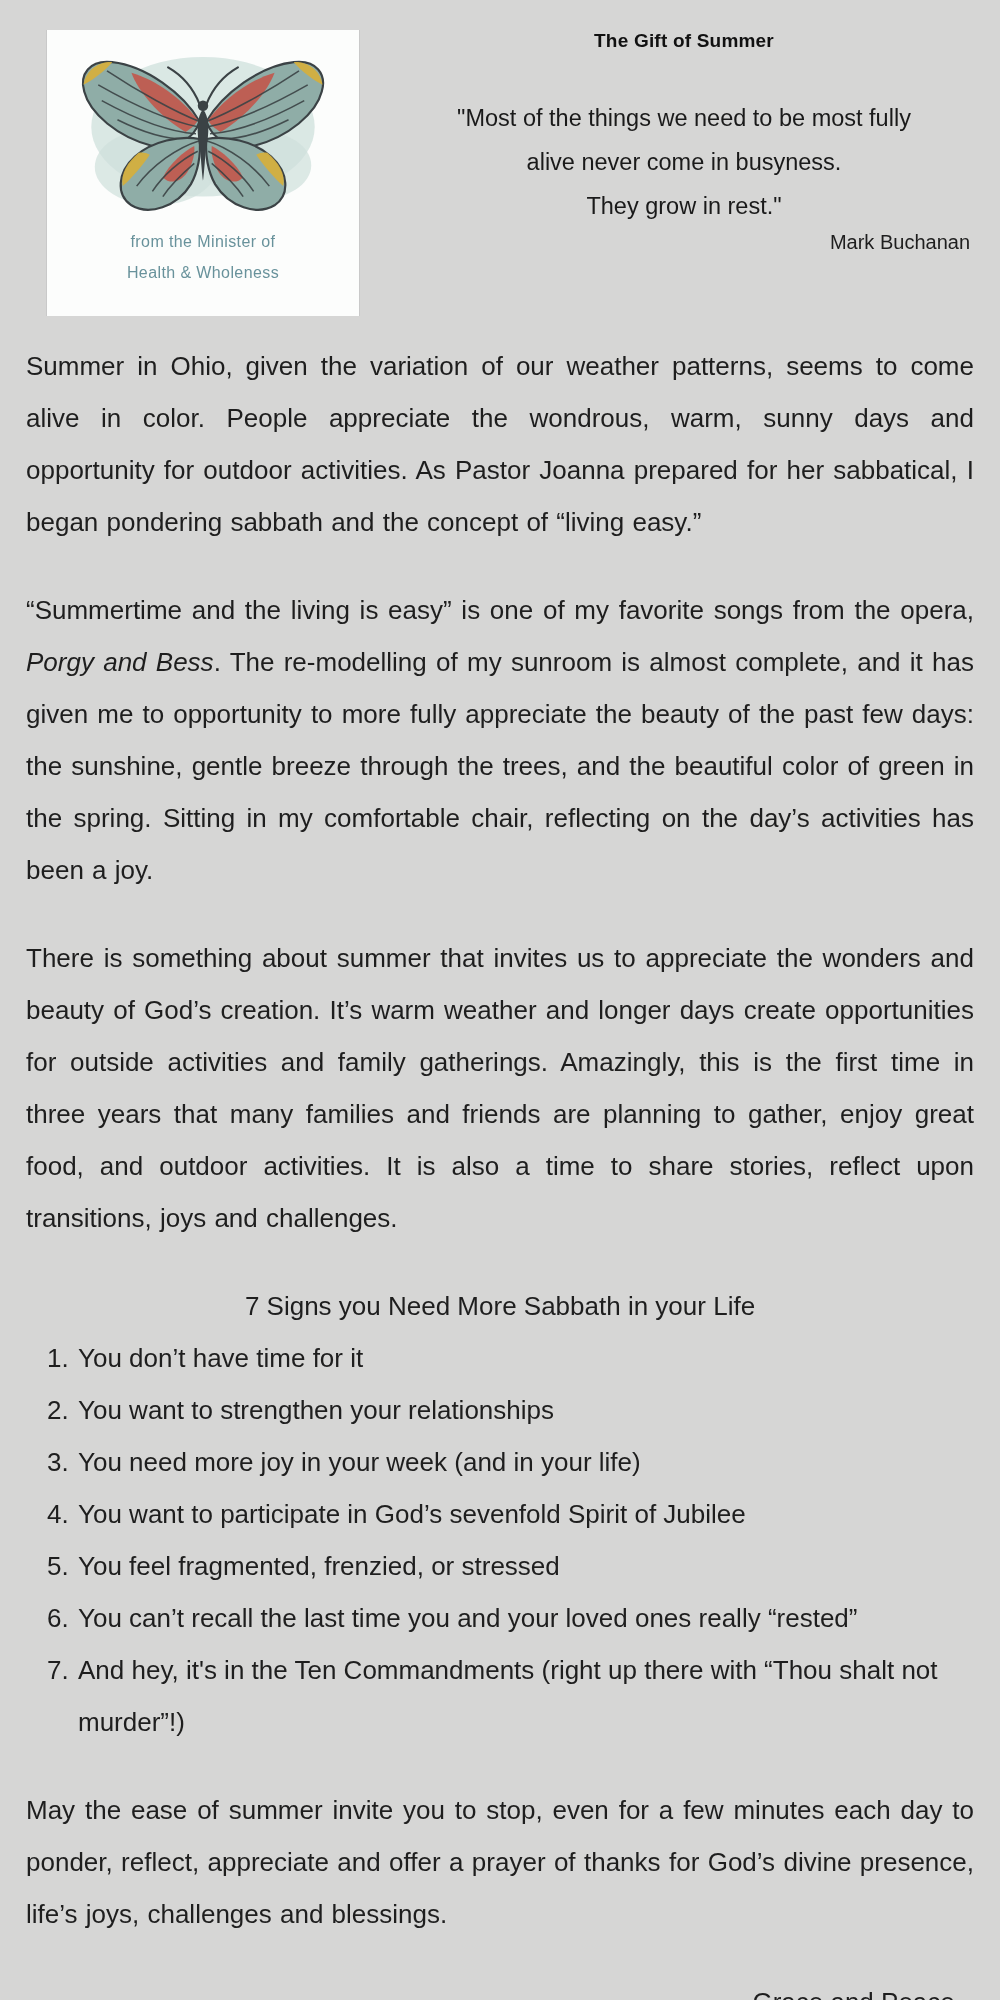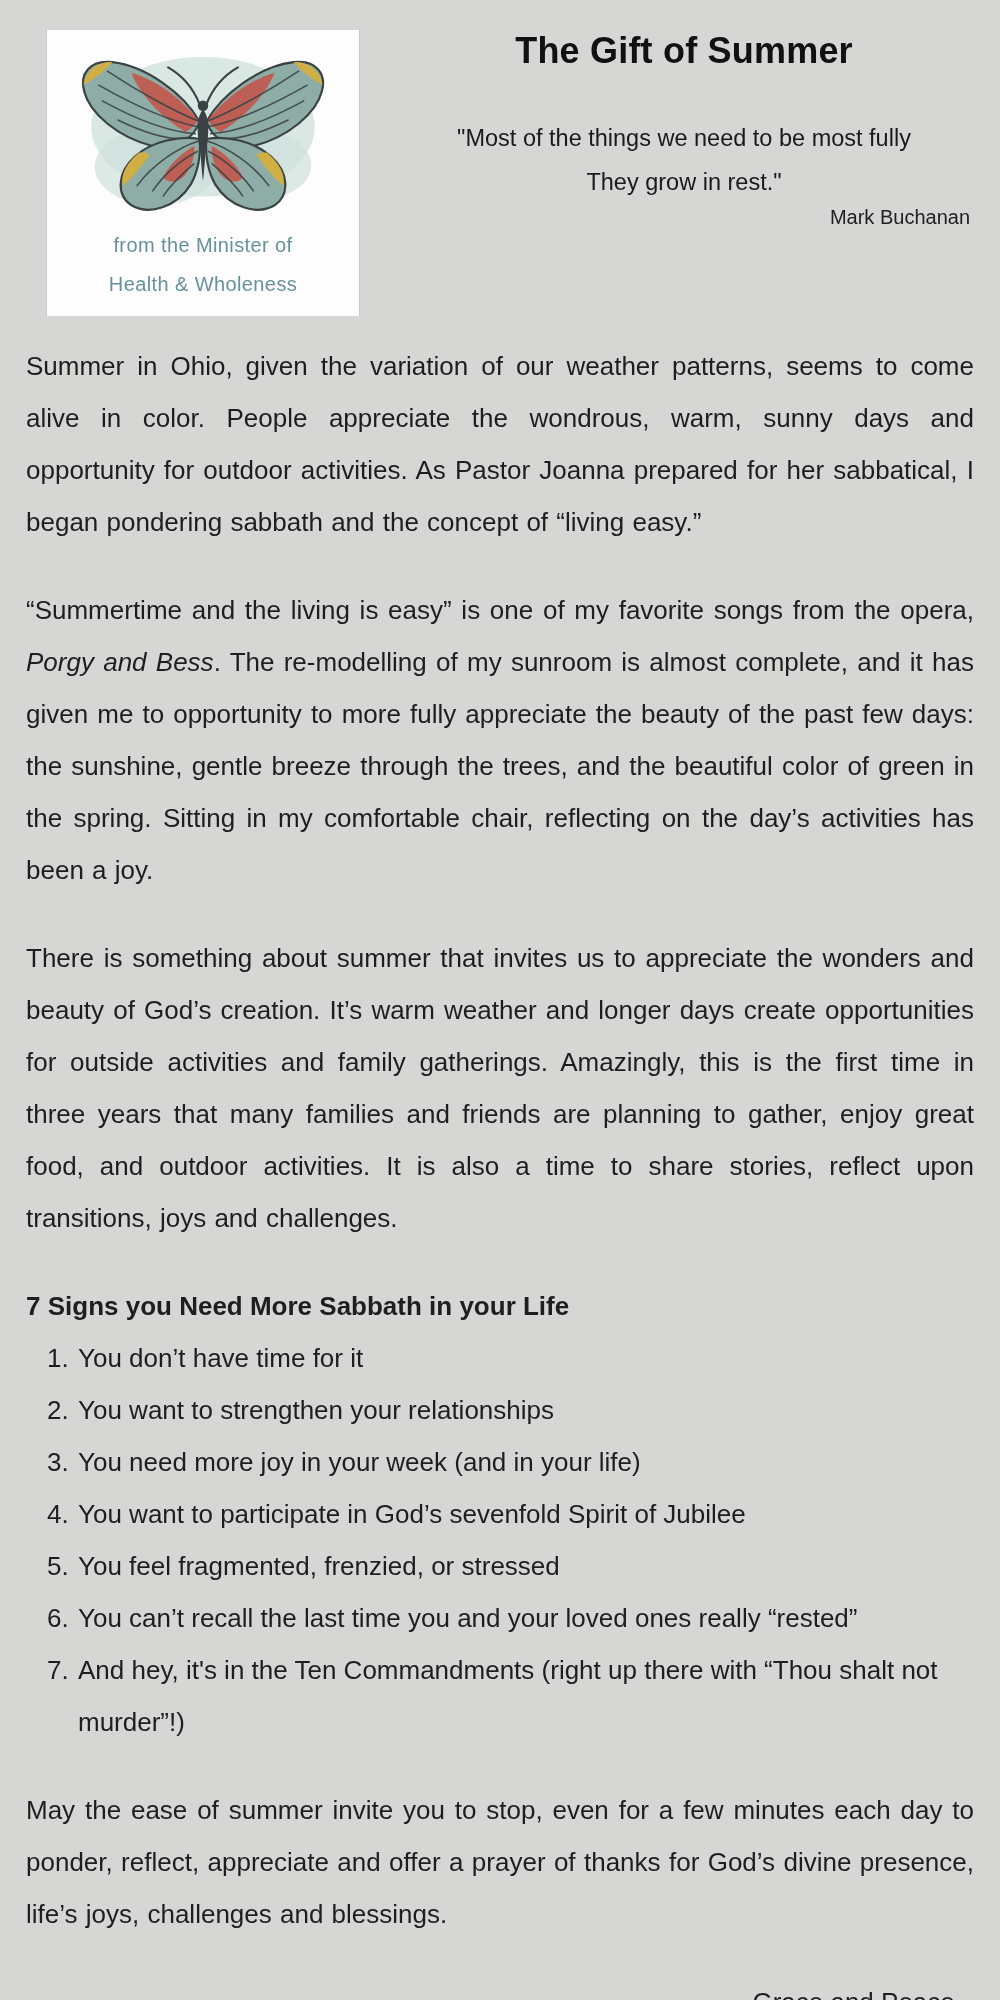--- a/index.html
+++ b/index.html
@@ -16,42 +16,42 @@
   .header { display:flex; align-items:flex-start; }
   .logo-box {
     flex:none; width:312px; height:286px; margin-left:20px;
     background:#fcfdfc;
     border-left:1px solid #c9c9c9; border-right:1px solid #c9c9c9;
     display:flex; flex-direction:column; align-items:center;
     overflow:hidden;
   }
   .logo-box svg { width:296px; height:192px; margin-top:6px; }
   .logo-caption {
-    text-align:center; color:#68929b; font-size:20px; line-height:1.95;
+    text-align:center; color:#68929b; font-size:16px; line-height:1.95;
     letter-spacing:0.4px; margin-top:-2px;
   }
   .header-right { flex:1; padding-left:34px; }
   .page-title {
-    text-align:center; font-size:36px; font-weight:700; margin:0;
+    text-align:center; font-size:19px; font-weight:700; margin:0;
     letter-spacing:0.2px; color:#111;
   }
   .quote {
     text-align:center; font-size:23.5px; line-height:1.88;
     margin-top:44px; color:#1a1a1a;
   }
   .quote-attribution {
     text-align:right; font-size:20px; margin-top:2px; padding-right:4px;
   }
 
   
   .article { margin-top:24px; font-size:26px; line-height:2.0; }
   .article p.para { margin:0 0 36px 0; text-align:justify; word-spacing:1px; }
   .italic { font-style:italic; }
   .list-heading {
-    font-weight:700; margin:0; line-height:2.0; text-align:left;
+    font-weight:400; margin:0; line-height:2.0; text-align:center;
   }
   ol.sabbath-list {
     margin:0 0 36px 0; padding-left:50px; line-height:2.0;
   }
   ol.sabbath-list li { padding-left:2px; }
   .closing { text-align:right; line-height:2.0; margin:12px; }
   .closing div { white-space:nowrap; }
 </style>
 </head>
 <body>
@@ -93,20 +93,21 @@
       <div class="logo-caption">
         <div>from the Minister of</div>
         <div>Health &amp; Wholeness</div>
       </div>
     </div>
 
     <div class="header-right">
       <h1 class="page-title">The Gift of Summer</h1>
       <div class="quote">
         <div>"Most of the things we need to be most fully</div>
+        <div>alive never come in busyness.</div>
         <div>They grow in rest."</div>
       </div>
       <div class="quote-attribution">Mark Buchanan</div>
     </div>
   </div>
 
   <div class="article">
 
     <p class="para">Summer in Ohio, given the variation of our weather patterns, seems to come alive in color. People appreciate the wondrous, warm, sunny days and opportunity for outdoor activities. As Pastor Joanna prepared for her sabbatical, I began pondering sabbath and the concept of “living easy.”</p>
 

